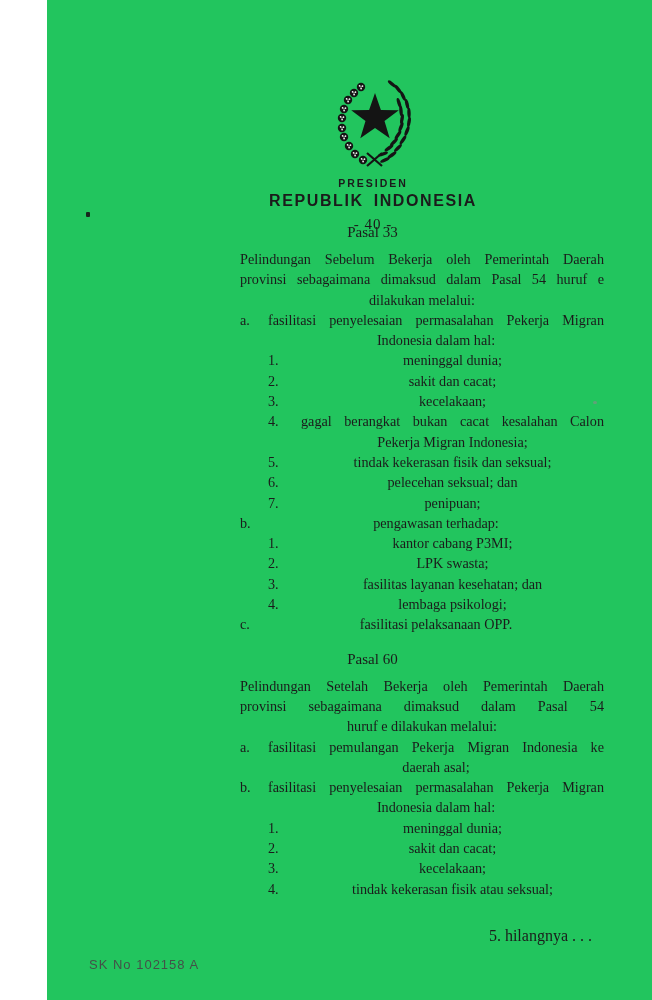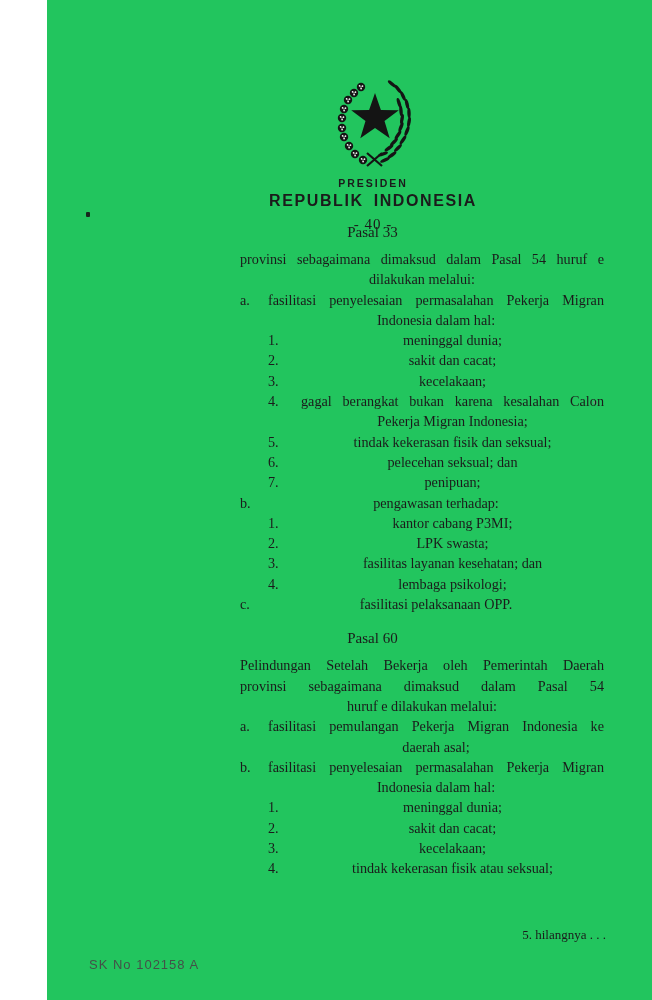--- a/index.html
+++ b/index.html
@@ -71,22 +71,22 @@
   .item-row { display: flex; }
   .item-label { flex: 0 0 28px; }
   .item-content { flex: 1 1 auto; min-width: 0; }
   .subitem-row { display: flex; }
   .subitem-label { flex: 0 0 33px; }
   .subitem-content { flex: 1 1 auto; min-width: 0; }
   .pasal-section + .pasal-section .intro { margin-top: 7px; }
 
   
   .catchword {
-    position: absolute; top: 927px; right: 93px;
-    font-size: 13px;
+    position: absolute; top: 927px; right: 107px;
+    font-size: 16px;
   }
   .doc-number {
     position: absolute; left: 42px; top: 957px;
     font-family: "Liberation Sans", sans-serif;
     font-size: 13px; letter-spacing: 1px;
     color: #474747;
     opacity: .92;
   }
 </style>
 </head>
@@ -149,20 +149,21 @@
 
     <div class="letterhead-line1">PRESIDEN</div>
     <div class="letterhead-line2">REPUBLIK INDONESIA</div>
     <div class="page-number">- 40 -</div>
   </div>
 
   <main class="doc-body" id="sections">
       <div class="pasal-section">
         <div class="section-title">Pasal 33</div>
         <div class="intro">
+          <div class="line just">Pelindungan Sebelum Bekerja oleh Pemerintah Daerah</div>
           <div class="line just">provinsi sebagaimana dimaksud dalam Pasal 54 huruf e</div>
           <div class="line">dilakukan melalui:</div>
         </div>
         <div class="item-row">
           <div class="item-label">a.</div>
           <div class="item-content">
             <div class="line just">fasilitasi penyelesaian permasalahan Pekerja Migran</div>
             <div class="line">Indonesia dalam hal:</div>
             <div class="subitem-row">
               <div class="subitem-label">1.</div>
@@ -178,21 +179,21 @@
             </div>
             <div class="subitem-row">
               <div class="subitem-label">3.</div>
               <div class="subitem-content">
                 <div class="line">kecelakaan;</div>
               </div>
             </div>
             <div class="subitem-row">
               <div class="subitem-label">4.</div>
               <div class="subitem-content">
-                <div class="line just">gagal berangkat bukan karena kesalahan Calon</div>
+                <div class="line just">gagal berangkat bukan cacat kesalahan Calon</div>
                 <div class="line">Pekerja Migran Indonesia;</div>
               </div>
             </div>
             <div class="subitem-row">
               <div class="subitem-label">5.</div>
               <div class="subitem-content">
                 <div class="line">tindak kekerasan fisik dan seksual;</div>
               </div>
             </div>
             <div class="subitem-row">

